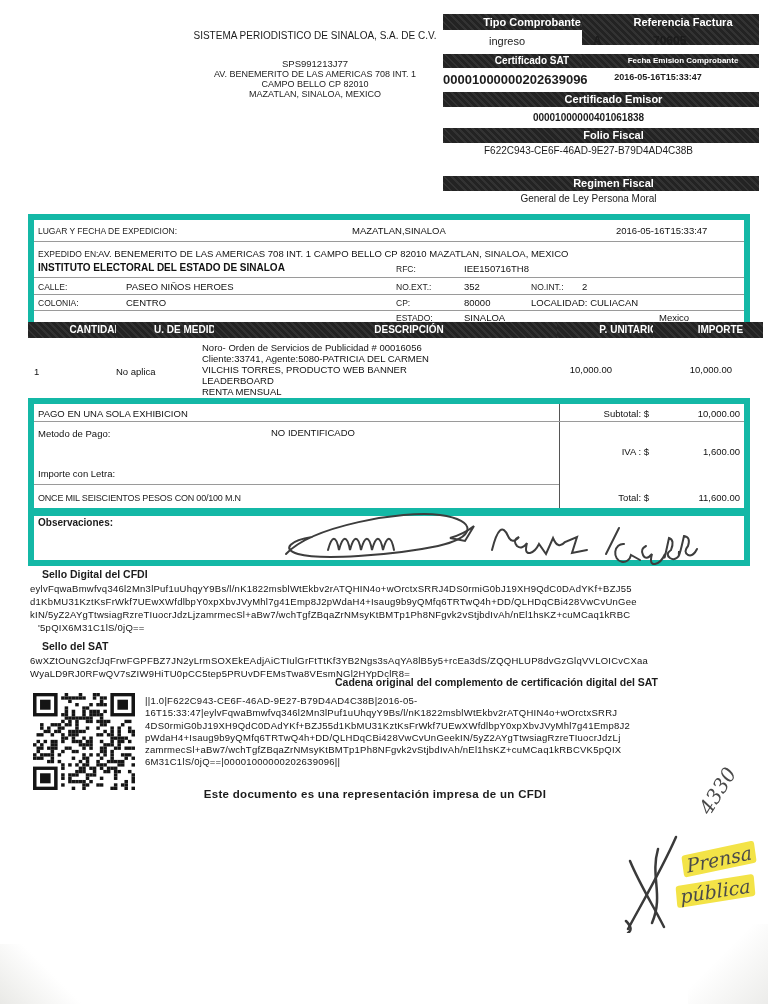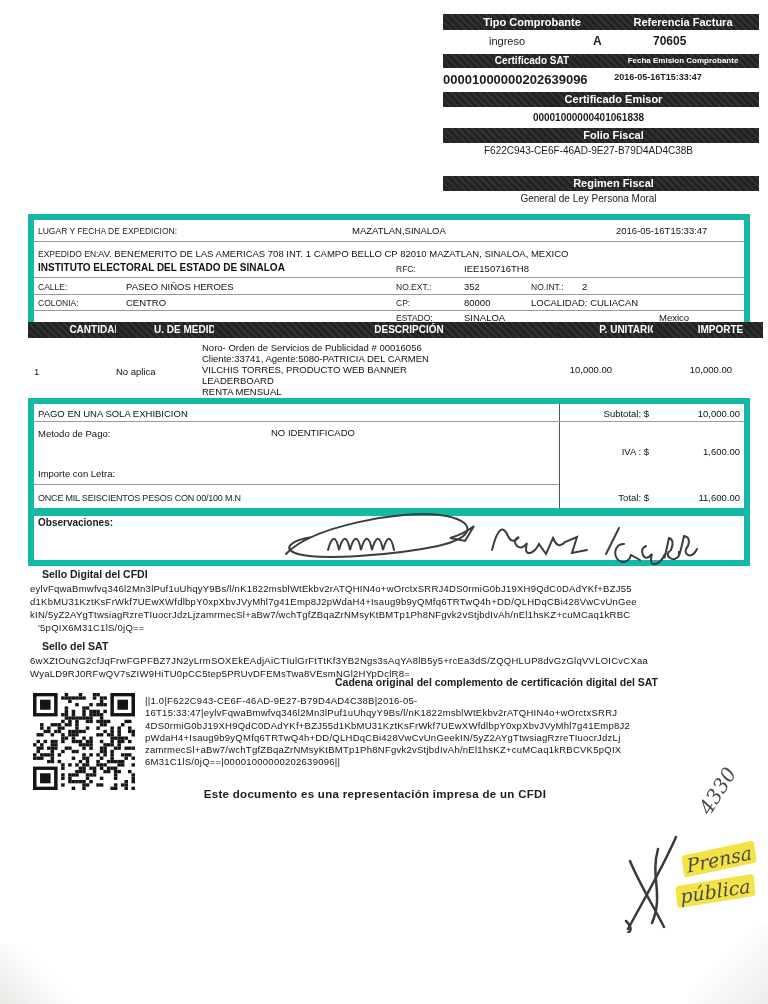--- a/index.html
+++ b/index.html
@@ -16,24 +16,31 @@
   .box{position:absolute;border:6px solid #14b8a6;}
   .mono-ish{font-size:9.5px;letter-spacing:.25px;color:#151515;line-height:13px;white-space:nowrap;}
   .hand{font-family:"DejaVu Serif",serif;font-style:italic;color:#4a4a4a;}
   .hl{background:#f3e347;padding:0 4px;border-radius:3px;}
 </style>
 </head>
 <body>
 
 <div id="doc">
 
+  <div class="abs" style="left:150px;top:30px;width:330px;text-align:center;">
+    <div style="font-size:10px;">SISTEMA PERIODISTICO DE SINALOA, S.A. DE C.V.</div>
+    <div style="font-size:9.5px;margin-top:17px;">SPS991213J77</div>
+    <div style="font-size:9px;">AV. BENEMERITO DE LAS AMERICAS 708 INT. 1</div>
+    <div style="font-size:9px;">CAMPO BELLO CP 82010</div>
+    <div style="font-size:9px;">MAZATLAN, SINALOA, MEXICO</div>
+  </div>
 
   <div class="abs" style="left:443px;top:10px;width:292px;height:200px;">
     <div class="bar" style="left:0;top:4px;width:128px;height:16px;font-size:11px;line-height:16px;">Tipo Comprobante</div>
-    <div class="bar" style="left:139px;top:4px;width:152px;height:16px;font-size:11px;line-height:16px;">Referencia Factura</div>
+    <div class="bar" style="left:139px;top:4px;width:152px;height:31px;font-size:11px;line-height:16px;">Referencia Factura</div>
     <div class="abs" style="left:0;top:25px;width:128px;text-align:center;font-size:11px;">ingreso</div>
     <div class="abs b" style="left:150px;top:24px;font-size:12px;">A</div>
     <div class="abs b" style="left:210px;top:24px;font-size:12px;">70605</div>
 
     <div class="bar" style="left:0;top:44px;width:128px;height:14px;font-size:10px;line-height:14px;">Certificado SAT</div>
     <div class="bar" style="left:139px;top:44px;width:152px;height:14px;font-size:8px;line-height:14px;">Fecha Emision Comprobante</div>
     <div class="abs b" style="left:0;top:62px;width:128px;text-align:center;font-size:13px;">00001000000202639096</div>
     <div class="abs b" style="left:139px;top:62px;width:152px;text-align:center;font-size:9px;">2016-05-16T15:33:47</div>
 
     <div class="bar" style="left:0;top:82px;width:291px;height:15px;font-size:11px;line-height:15px;">Certificado Emisor</div>

